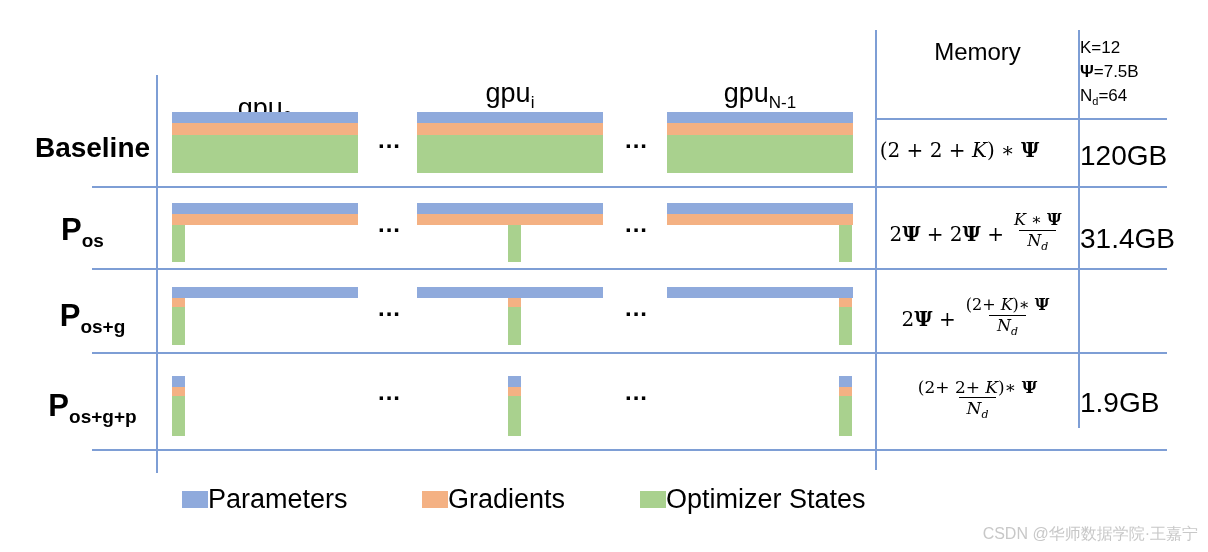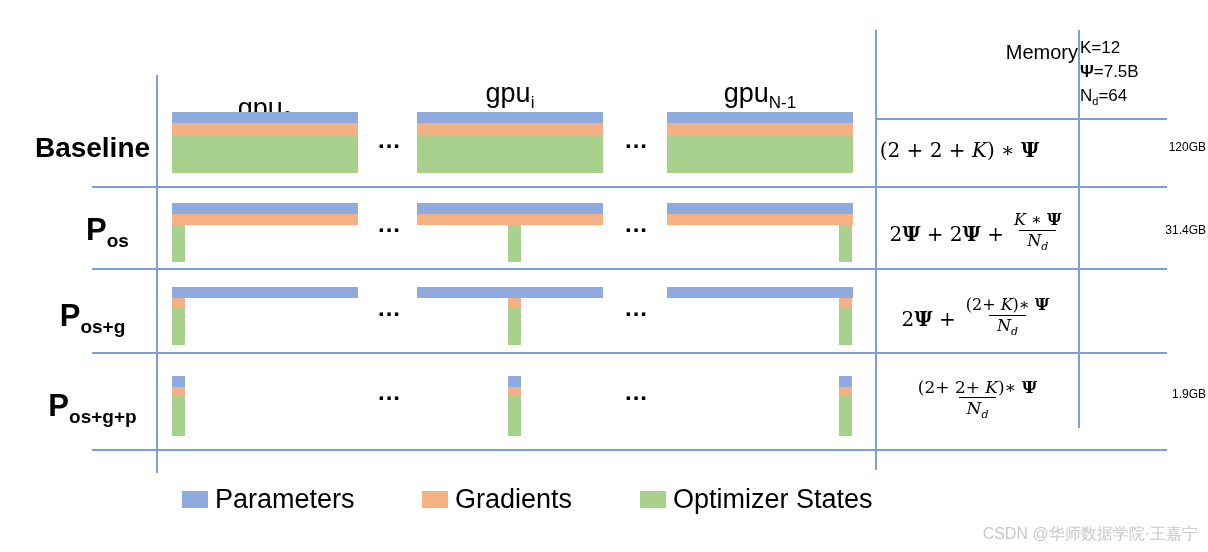--- a/index.html
+++ b/index.html
@@ -12,33 +12,33 @@
   .grad{background:var(--legend1,#F4B183);}
   .opt{background:var(--legend2,#A9D18E);}
   .abs{position:absolute;}
   .stack{position:absolute;}
   .gpu-label{position:absolute;text-align:center;font-size:27px;}
   .gpu-label sub{font-size:17px;}
   .row-label{position:absolute;text-align:center;font-size:28px;font-weight:bold;}
   .row-label .plabel{font-size:31px;}
   .row-label sub{font-size:19px;}
   .dots{position:absolute;font-size:24px;font-weight:bold;letter-spacing:1px;}
-  .mem-header{position:absolute;text-align:right;font-size:20px;line-height:32px;}
+  .mem-header{position:absolute;text-align:center;font-size:24px;line-height:32px;}
   .constants{position:absolute;font-size:17px;line-height:24px;}
   .constants sub{font-size:11px;}
   .formula{position:absolute;display:flex;align-items:center;justify-content:center;
            gap:6px;font-family:"DejaVu Serif",serif;font-size:20px;}
   .frac{display:inline-flex;flex-direction:column;align-items:center;font-size:16px;line-height:20px;}
   .fnum{padding:0 4px;}
   .fden{border-top:1.5px solid #000;padding:0 8px;}
   .dsub{font-style:italic;font-size:11px;}
   .mx i{font-style:italic;}
   .mx b{font-weight:bold;}
-  .gb{position:absolute;text-align:right;font-size:12px;}
-  .legend-item{position:absolute;display:flex;align-items:center;gap:7px;}
+  .gb{position:absolute;text-align:left;font-size:28px;}
+  .legend-item{position:absolute;display:flex;align-items:center;}
   .swatch{display:inline-block;width:26px;height:17px;}
   .legend-text{font-size:27px;}
   .watermark{position:absolute;font-size:16px;color:var(--watermark,#C8C8C8);}
 </style>
 </head>
 <body>
 
 <div id="fig">
 
   <div class="vline" style="left:156px;top:75px;height:398px"></div>
@@ -58,21 +58,21 @@
     <div>Memory</div>
   </div>
 
   <div class="constants" style="left:1080px;top:36px;width:126px">
     <div>K=12</div>
     <div><b>Ψ</b><span>=7.5B</span></div>
     <div><span>N</span><sub>d</sub><span>=64</span></div>
   </div>
 
   <div class="row-label" style="left:15px;top:132px;width:155px"><span>Baseline</span></div>
-  <div class="row-label" style="left:30px;top:212px;width:155px"><span class="plabel">P</span><sub>os</sub></div>
+  <div class="row-label" style="left:5px;top:212px;width:155px"><span class="plabel">P</span><sub>os</sub></div>
   <div class="row-label" style="left:15px;top:298px;width:155px"><span class="plabel">P</span><sub>os+g</sub></div>
   <div class="row-label" style="left:15px;top:388px;width:155px"><span class="plabel">P</span><sub>os+g+p</sub></div>
 
   <div class="stack" style="left:172px;top:112px;width:186px">
     <div class="seg param" style="height:11px"></div>
     <div class="seg grad" style="height:12px"></div>
     <div class="seg opt" style="height:38px"></div>
   </div>
   <div class="stack" style="left:417px;top:112px;width:186px">
     <div class="seg param" style="height:11px"></div>

